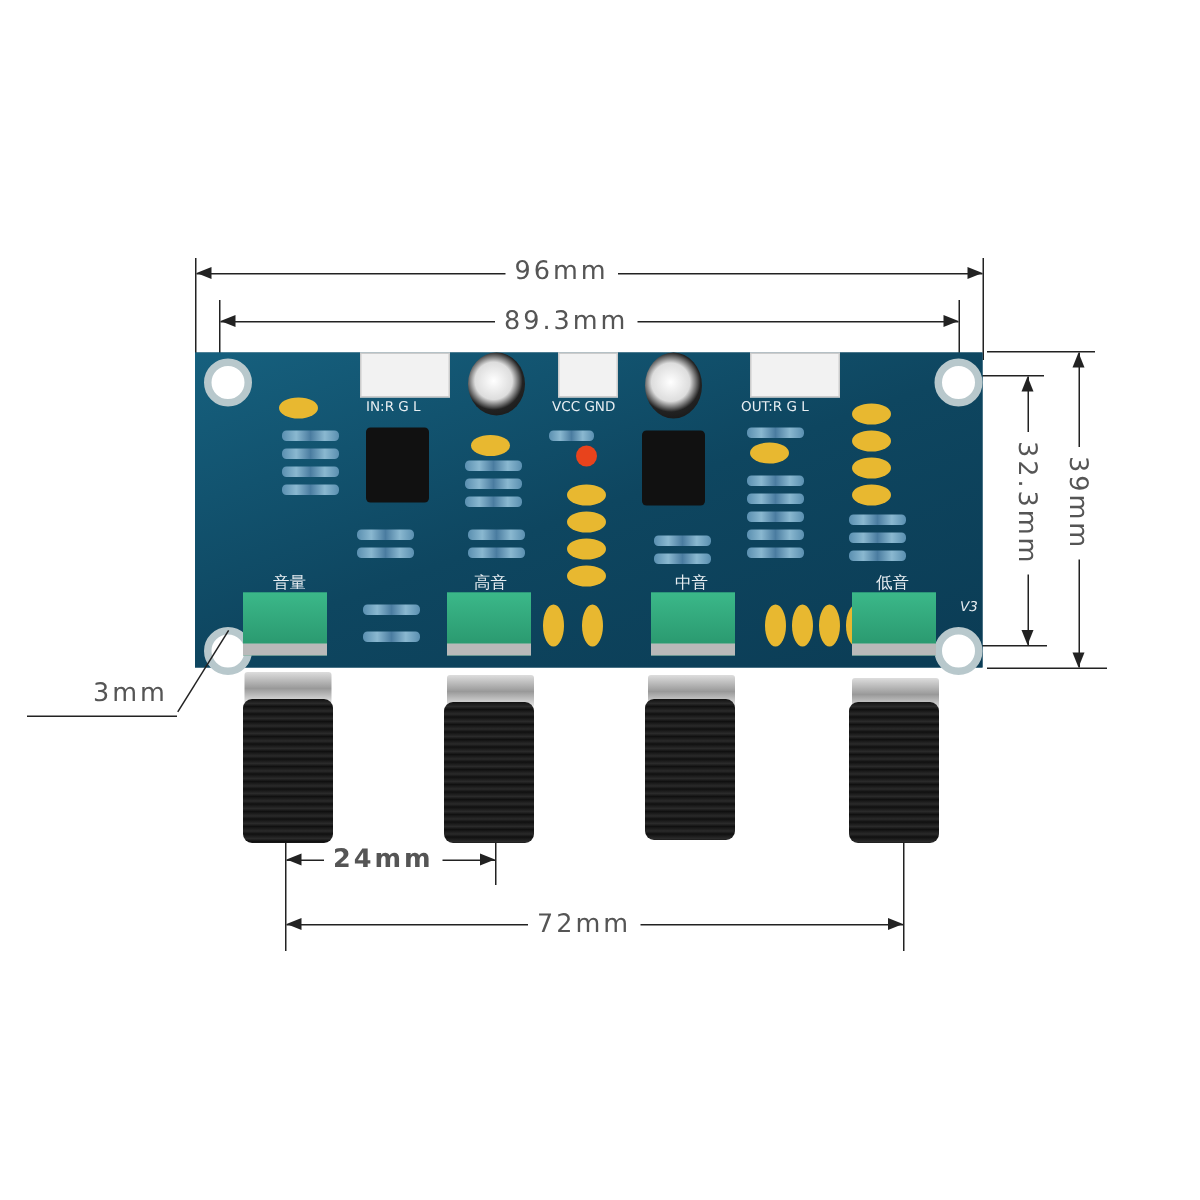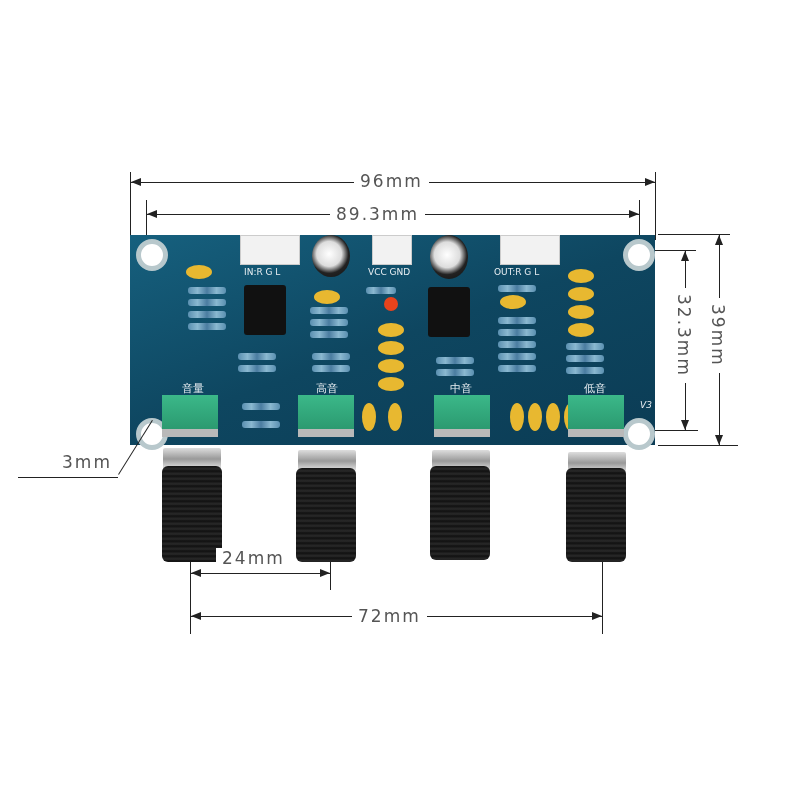--- a/index.html
+++ b/index.html
@@ -27,21 +27,21 @@
   .vtext { position:absolute; color:#555; font-size:17px; letter-spacing:2px; background:#fff; writing-mode:vertical-rl; padding:6px 0; }
 </style>
 </head>
 <body>
 
 <div class="line" style="left:130px;top:172px;width:1px;height:68px;"></div>
 <div class="line" style="left:655px;top:172px;width:1px;height:68px;"></div>
 <div class="line" style="left:131px;top:182px;width:524px;height:1px;"></div>
 <div class="arrow-l" style="left:131px;top:178px;"></div>
 <div class="arrow-r" style="left:645px;top:178px;"></div>
-<div class="dim-text" style="left:354px;top:171px;">96mm</div>
+<div class="dim-text" style="left:337px;top:171px;">96mm</div>
 
 <div class="line" style="left:146px;top:200px;width:1px;height:48px;"></div>
 <div class="line" style="left:639px;top:200px;width:1px;height:48px;"></div>
 <div class="line" style="left:147px;top:214px;width:492px;height:1px;"></div>
 <div class="arrow-l" style="left:147px;top:210px;"></div>
 <div class="arrow-r" style="left:629px;top:210px;"></div>
 <div class="dim-text" style="left:330px;top:204px;">89.3mm</div>
 
 <div class="line" style="left:658px;top:234px;width:72px;height:1px;"></div>
 <div class="line" style="left:658px;top:445px;width:80px;height:1px;"></div>
@@ -150,19 +150,19 @@
 
 <div class="line" style="left:18px;top:477px;width:100px;height:1px;"></div>
 <div class="line" style="left:131px;top:448px;width:1px;height:36px;transform:rotate(32deg);transform-origin:top left;left:152px;top:420px;height:64px;"></div>
 <div class="dim-text" style="left:56px;top:452px;background:transparent;">3mm</div>
 
 <div class="line" style="left:190px;top:562px;width:1px;height:72px;"></div>
 <div class="line" style="left:330px;top:562px;width:1px;height:28px;"></div>
 <div class="line" style="left:191px;top:573px;width:139px;height:1px;"></div>
 <div class="arrow-l" style="left:191px;top:569px;"></div>
 <div class="arrow-r" style="left:320px;top:569px;"></div>
-<div class="dim-text" style="left:216px;top:548px;">24mm</div>
+<div class="dim-text" style="left:216px;top:563px;font-weight:bold;">24mm</div>
 
 <div class="line" style="left:602px;top:562px;width:1px;height:72px;"></div>
 <div class="line" style="left:191px;top:616px;width:411px;height:1px;"></div>
 <div class="arrow-l" style="left:191px;top:612px;"></div>
 <div class="arrow-r" style="left:592px;top:612px;"></div>
 <div class="dim-text" style="left:352px;top:606px;">72mm</div>
 
 </body></html>

